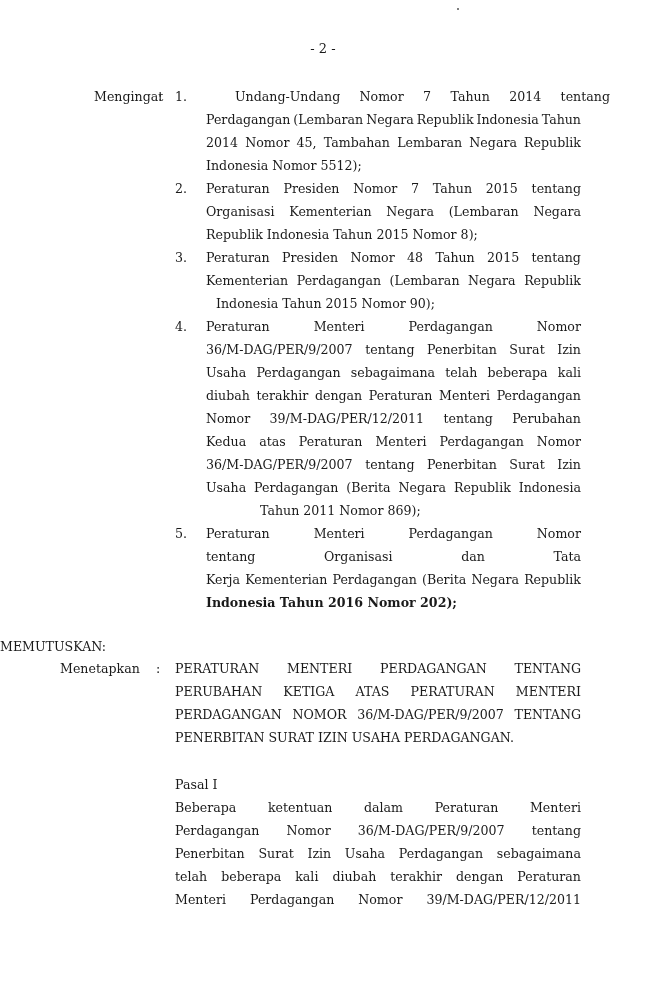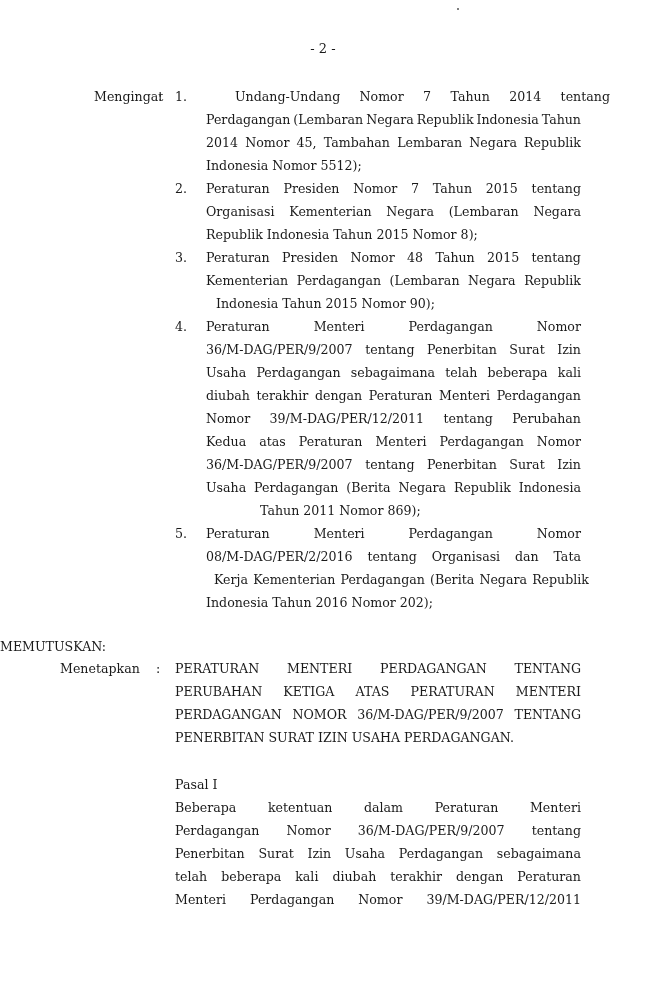--- a/index.html
+++ b/index.html
@@ -206,35 +206,34 @@
       </div>
       <div>
         <div class="num" style="left: 175px; top: 522px;">5.</div>
         <div class="line justify" style="left: 206px; top: 522px; width: 375px;">
           <span>Peraturan</span>
           <span>Menteri</span>
           <span>Perdagangan</span>
           <span>Nomor</span>
         </div>
         <div class="line justify" style="left: 206px; top: 545px; width: 375px;">
-          <span>08/M-DAG/PER/2/2016</span>
           <span>tentang</span>
           <span>Organisasi</span>
           <span>dan</span>
           <span>Tata</span>
         </div>
-        <div class="line justify" style="left: 206px; top: 568px; width: 375px; margin-left: 8px;">
+        <div class="line justify" style="left: 206px; top: 568px; width: 375px;">
           <span>Kerja</span>
           <span>Kementerian</span>
           <span>Perdagangan</span>
           <span>(Berita</span>
           <span>Negara</span>
           <span>Republik</span>
         </div>
-        <div class="line" style="left: 206px; top: 591px; width: 375px;">Indonesia Tahun 2016 Nomor 202);</div>
+        <div class="line" style="left: 206px; top: 591px; width: 375px; font-weight: bold;">Indonesia Tahun 2016 Nomor 202);</div>
       </div>
     </div>
 </div>
 
 <div class="heading" style="left:0; width:646px; top:635px;">MEMUTUSKAN:</div>
 
 <div>
   <div class="label" style="left:60px; top:657px;">Menetapkan</div>
   <div class="colon" style="left:156px; top:657px;">:</div>
   <div id="menetapkan-lines">

